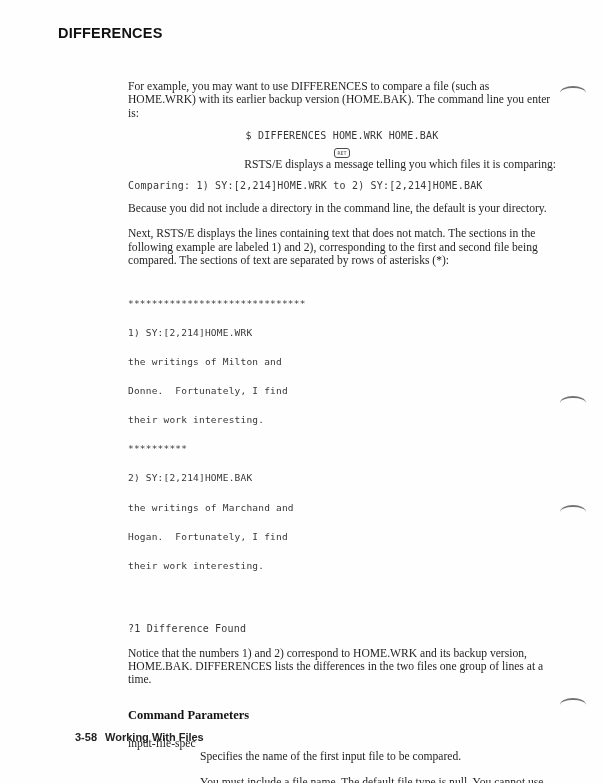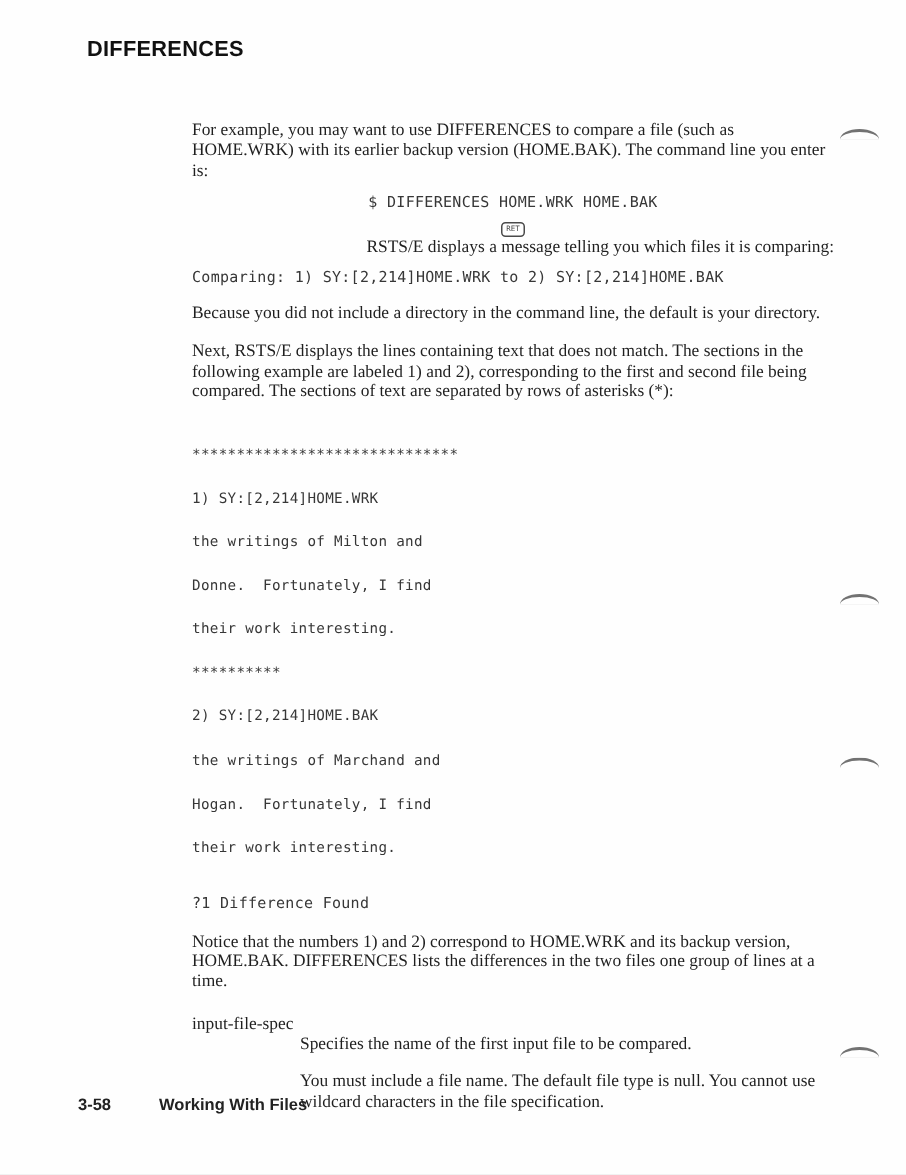--- a/index.html
+++ b/index.html
@@ -35,33 +35,33 @@
     font-size:5px; line-height:8px;
     border:1px solid #4a4a4a; border-radius:3px;
     padding:0 2px; color:#4a4a4a; vertical-align:middle;
   }
   .diff-block {
     margin-top:12px;
     font-family:"DejaVu Sans Mono", monospace;
     font-size:9.5px; line-height:9.7px;
     color:#373737; white-space:pre; letter-spacing:0.2px;
   }
-  .diff-found { margin-top:7px; }
+  .diff-found { margin-top:33px; }
   .section-heading {
     font-family:"Liberation Serif", serif;
     font-weight:bold; font-size:12.5px; color:#111;
     margin:0;
   }
   .term { margin:0; }
   .desc { margin:0 0 0 24px;padding-left:48px; }
   .footer {
-    position:absolute; left:52px; top:731px;
+    position:absolute; left:75px; top:731px;
     font-family:"Liberation Sans", sans-serif;
     font-weight:bold; font-size:11px; color:#222;
-    display:flex; gap:32px;
+    display:flex; gap:8px;
   }
   .edge-mark {
     position:absolute; right:18px; width:26px; height:5px;
     border-top:2px solid #5a5a5a;
     border-radius:50% / 100% 100% 0 0;
     opacity:0.85;
   }
   .m1 { top:86px; }
   .m2 { top:396px; }
   .m3 { top:505px; }
@@ -101,20 +101,21 @@
       <div>2) SY:[2,214]HOME.BAK</div>
       <div>the writings of Marchand and</div>
       <div>Hogan.  Fortunately, I find</div>
       <div>their work interesting.</div>
     </div>
 
     <div class="mono diff-found">?1 Difference Found</div>
 
     <p class="para" style="margin-top:12px;">Notice that the numbers 1) and 2) correspond to HOME.WRK and its backup version, HOME.BAK. DIFFERENCES lists the differences in the two files one group of lines at a time.</p>
 
+    <h3 class="section-heading" style="margin-top:22px;">Command Parameters</h3>
 
     <p class="para term" style="margin-top:15px;">input-file-spec</p>
     <p class="para desc">Specifies the name of the first input file to be compared.</p>
     <p class="para desc" style="margin-top:12px;">You must include a file name. The default file type is null. You cannot use wildcard characters in the file specification.</p>
 
   </div>
 
   <div class="footer">
     <span>3-58</span>
     <span>Working With Files</span>

